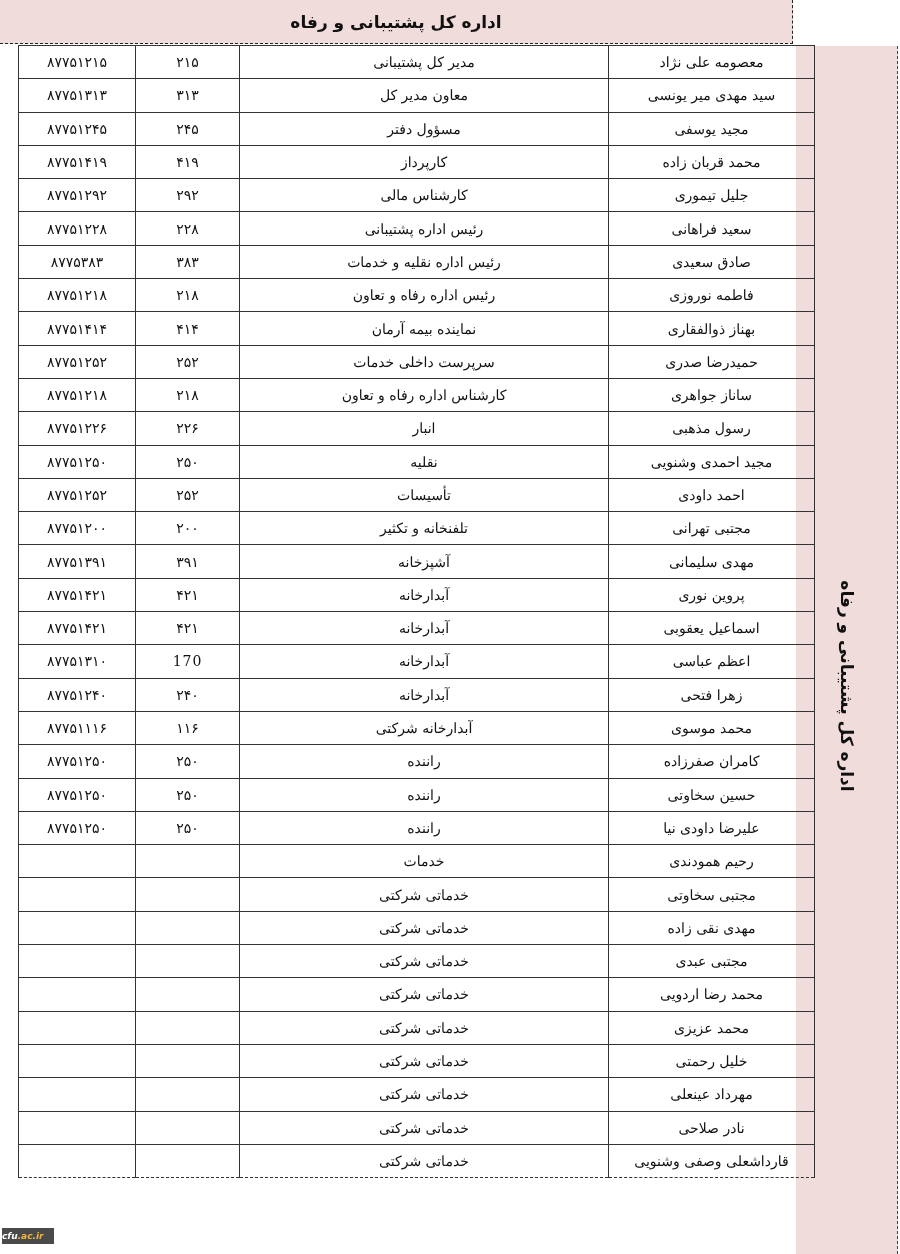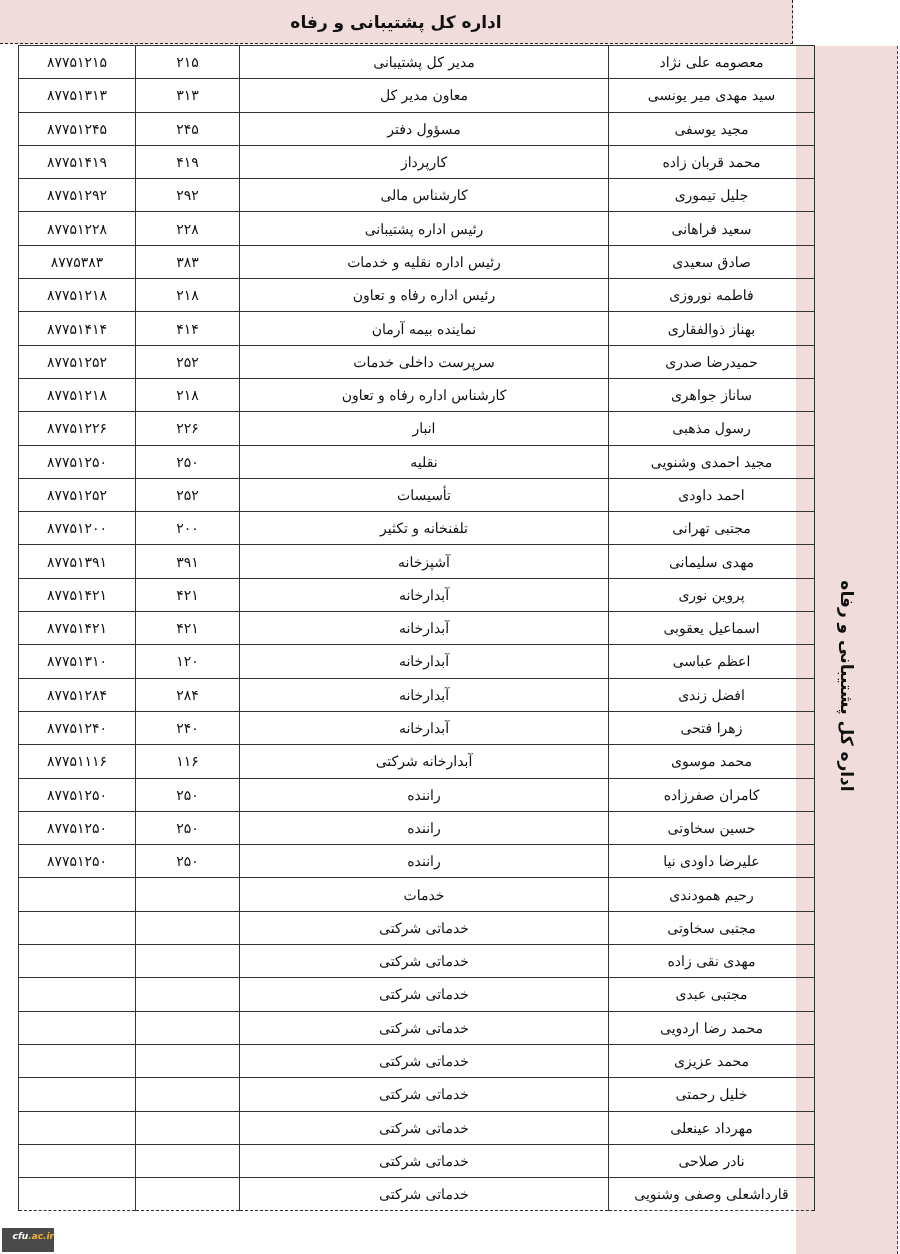--- a/index.html
+++ b/index.html
@@ -13,23 +13,23 @@
   .side-band { position:absolute; left:796px; top:46px; width:102px; height:1208px;
                background:#f1dcdc; border-right:1.5px dashed #444; box-sizing:border-box; }
   .side-title { position:absolute; left:50%; top:640px; transform:translate(-50%,-50%) rotate(90deg);
                 white-space:nowrap; font-family:"DejaVu Sans", sans-serif; font-weight:bold; font-size:17px; direction:rtl; }
   table { position:absolute; left:18px; top:45px; width:796px; border-collapse:collapse; table-layout:fixed; }
   td { height:32.3px; border:1px solid #333; text-align:center; vertical-align:middle;
        font-size:14px; padding:0; overflow:hidden; white-space:nowrap; }
   td.name, td.role { direction:rtl; }
   td.num { font-size:14px; letter-spacing:1px; }
   tr:last-child td { border-bottom:1.5px dashed #333; }
-  .watermark { position:absolute; left:2px; top:1228px; width:52px; height:24px; background:#4a4a4a;
+  .watermark { position:absolute; left:2px; top:1228px; width:52px; height:16px; background:#4a4a4a;
                color:#f2b33d; font-family:"DejaVu Sans", sans-serif; font-weight:bold; font-style:italic;
-               font-size:9px; line-height:16px; text-align:right; }
+               font-size:9px; line-height:16px; text-align:left; }
   .watermark .w1 { color:#ffffff; }
 </style>
 </head>
 <body>
 
 <div class="title-bar">
   <span>اداره کل پشتیبانی و رفاه</span>
 </div>
 <div class="top-right-blank"></div>
 
@@ -148,29 +148,23 @@
         <td class="name">پروین  نوری</td>
       </tr>
       <tr>
         <td class="num">۸۷۷۵۱۴۲۱</td>
         <td class="num">۴۲۱</td>
         <td class="role">آبدارخانه</td>
         <td class="name">اسماعیل یعقوبی</td>
       </tr>
       <tr>
         <td class="num">۸۷۷۵۱۳۱۰</td>
-        <td class="num">۱۲۰</td>
+        <td class="num">170</td>
         <td class="role">آبدارخانه</td>
         <td class="name">اعظم عباسی</td>
-      </tr>
-      <tr>
-        <td class="num">۸۷۷۵۱۲۸۴</td>
-        <td class="num">۲۸۴</td>
-        <td class="role">آبدارخانه</td>
-        <td class="name">افضل زندی</td>
       </tr>
       <tr>
         <td class="num">۸۷۷۵۱۲۴۰</td>
         <td class="num">۲۴۰</td>
         <td class="role">آبدارخانه</td>
         <td class="name">زهرا فتحی</td>
       </tr>
       <tr>
         <td class="num">۸۷۷۵۱۱۱۶</td>
         <td class="num">۱۱۶</td>

